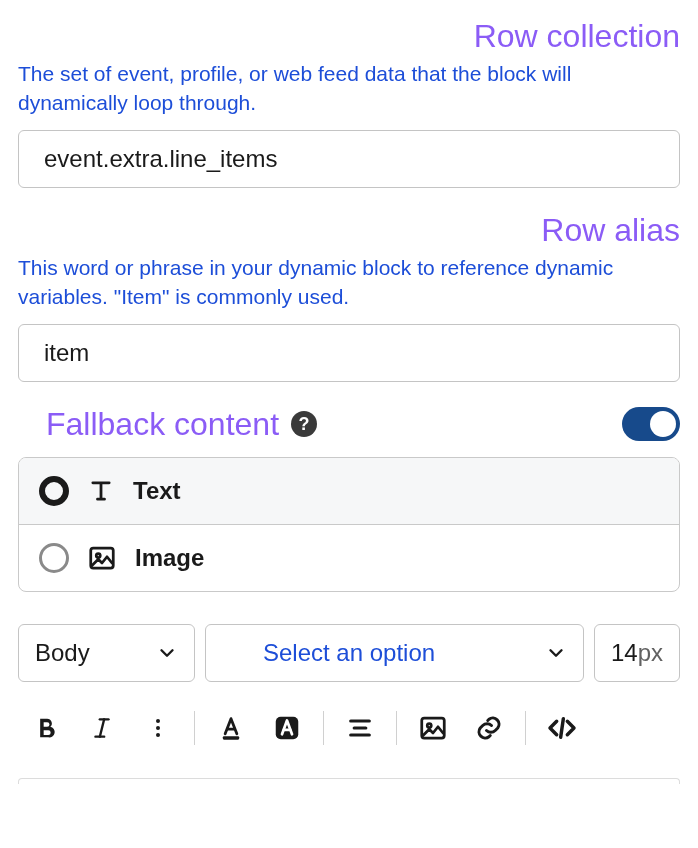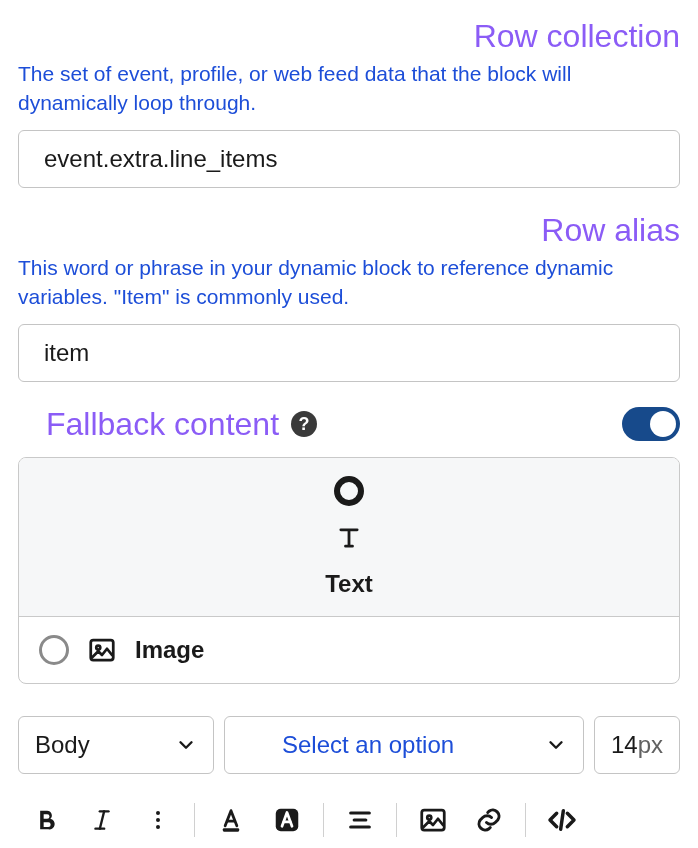--- a/index.html
+++ b/index.html
@@ -84,21 +84,21 @@
     .radio-row {
       display: flex;
       align-items: center;
       gap: 18px;
       padding: 18px 20px;
       font-size: 24px;
       font-weight: 600;
       cursor: pointer;
     }
     .radio-row + .radio-row { border-top: 1px solid #c9c9c9; }
-    .radio-row.selected { background: #f6f7f8; flex-direction: column; }
+    .radio-row.selected { background: #f6f7f8; }
     .radio-ring {
       width: 30px;
       height: 30px;
       border-radius: 50%;
       border: 6px solid #1a1a1a;
       flex-shrink: 0;
     }
     .radio-ring.off { border: 3px solid #8a8a8a; width: 30px; height: 30px; }
     .row-icon { display:inline-flex; }
     .toolbar-row {
@@ -123,21 +123,21 @@
     .size-box {
       border: 1px solid #c4c4c4;
       border-radius: 6px;
       padding: 14px 16px;
       font-size: 24px;
       display: flex;
       align-items: center;
       gap: 0;
     }
     .size-box .unit { color: #616161; }
-    .fontstyle-select { width: 196px; }
+    .fontstyle-select { width: 177px; }
     .option-select { flex: 1; }
     .format-bar {
       display: flex;
       align-items: center;
       gap: 0;
       padding: 6px 0;
     }
     .fbtn {
       width: 56px;
       height: 48px;

